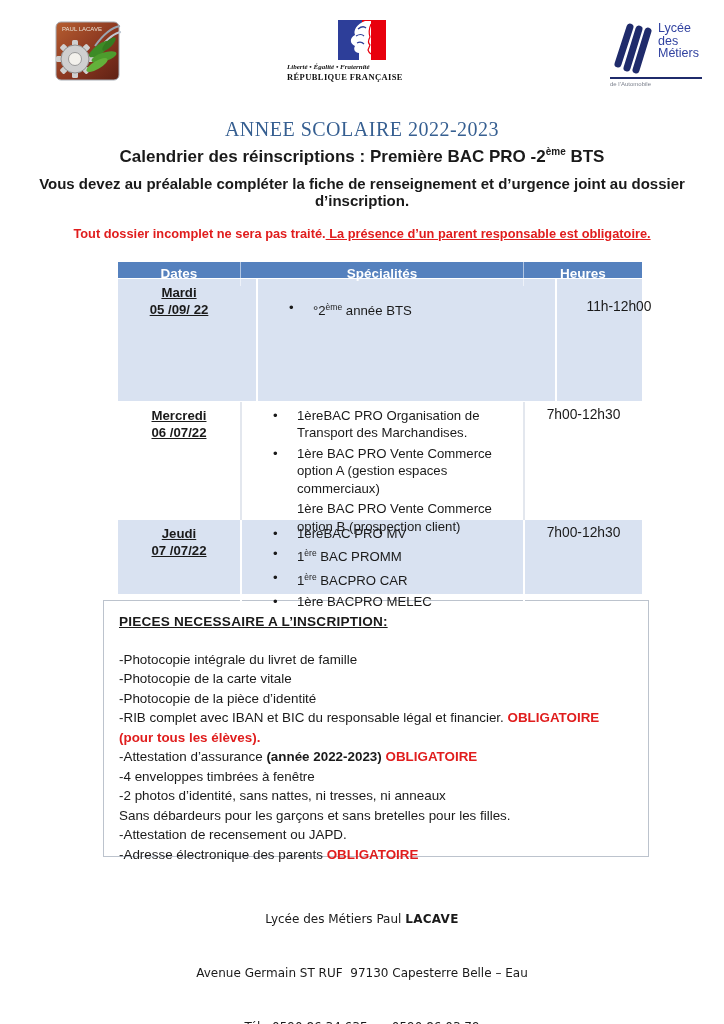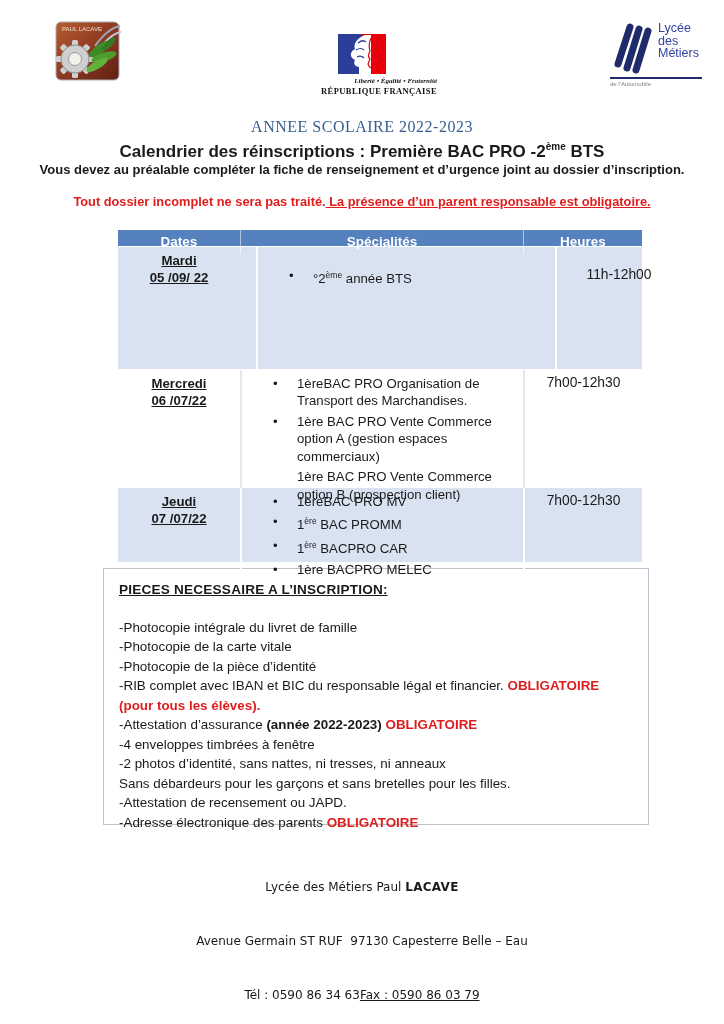--- a/index.html
+++ b/index.html
@@ -12,34 +12,34 @@
   }
   *{box-sizing:border-box;}
   html,body{margin:0;padding:0;}
   body{
     width:724px;height:1024px;background:#ffffff;overflow:hidden;
     font-family:"Liberation Sans",sans-serif;color:var(--ink);
   }
   
   .logos{position:relative;height:96px;margin-top:16px;}
   .logo-left{position:absolute;left:55px;top:4px;width:68px;height:64px;}
-  .logo-center{position:absolute;left:50%;transform:translateX(-50%);top:18px;width:150px;text-align:right;}
+  .logo-center{position:absolute;left:50%;transform:translateX(-50%);top:4px;width:150px;text-align:left;}
   .flag{display:block;margin:0 auto;}
   .motto{font-family:"Liberation Serif",serif;font-style:italic;font-weight:bold;font-size:7px;margin-top:3px;color:#111;}
   .republique{font-family:"Liberation Serif",serif;font-weight:bold;font-size:8.5px;letter-spacing:.4px;color:#111;margin-top:1px;}
   .logo-right{position:absolute;right:22px;top:2px;width:92px;}
   .lm-top{display:flex;align-items:flex-start;border-bottom:2px solid var(--navy);padding-bottom:3px;}
   .lm-text{margin-left:4px;margin-top:4px;color:#3142A0;font-size:12.5px;line-height:12.5px;font-weight:500;}
   .lm-caption{font-size:6px;color:#7d828e;margin-top:2px;}
   
   .title{margin:6px 0 0;text-align:center;font-family:"Liberation Serif",serif;font-weight:normal;
-         font-size:16px;letter-spacing:.5px;color:var(--title-blue);}
+         font-size:20px;letter-spacing:.5px;color:var(--title-blue);}
   .subtitle{margin-top:5px;text-align:center;font-size:17px;font-weight:bold;}
   .subtitle sup{font-size:10px;}
-  .instruction{margin-top:0;text-align:center;font-size:13px;font-weight:bold;}
+  .instruction{margin-top:8px;text-align:center;font-size:15px;font-weight:bold;}
   .warning{margin-top:17px;text-align:center;font-size:12.8px;font-weight:bold;color:var(--red);}
   .warning .u{text-decoration:underline;}
   
   .rtable{margin:21px 0 0 118px;width:524px;font-size:13.2px;}
   .thead{display:grid;grid-template-columns:122px 283px 119px;background:var(--header-blue);
          color:#fff;font-weight:bold;height:16px;line-height:24px;text-align:center;font-size:13.5px;}
   .thead .hcell + .hcell{border-left:1px solid rgba(255,255,255,.55);}
   .trow{display:grid;grid-template-columns:122px 283px 119px;background:#fff;border-top:1px solid #fff;}
   .trow:nth-child(odd){background:var(--row-blue);}
   .trow:nth-child(1){height:123px;gap:16px;}

